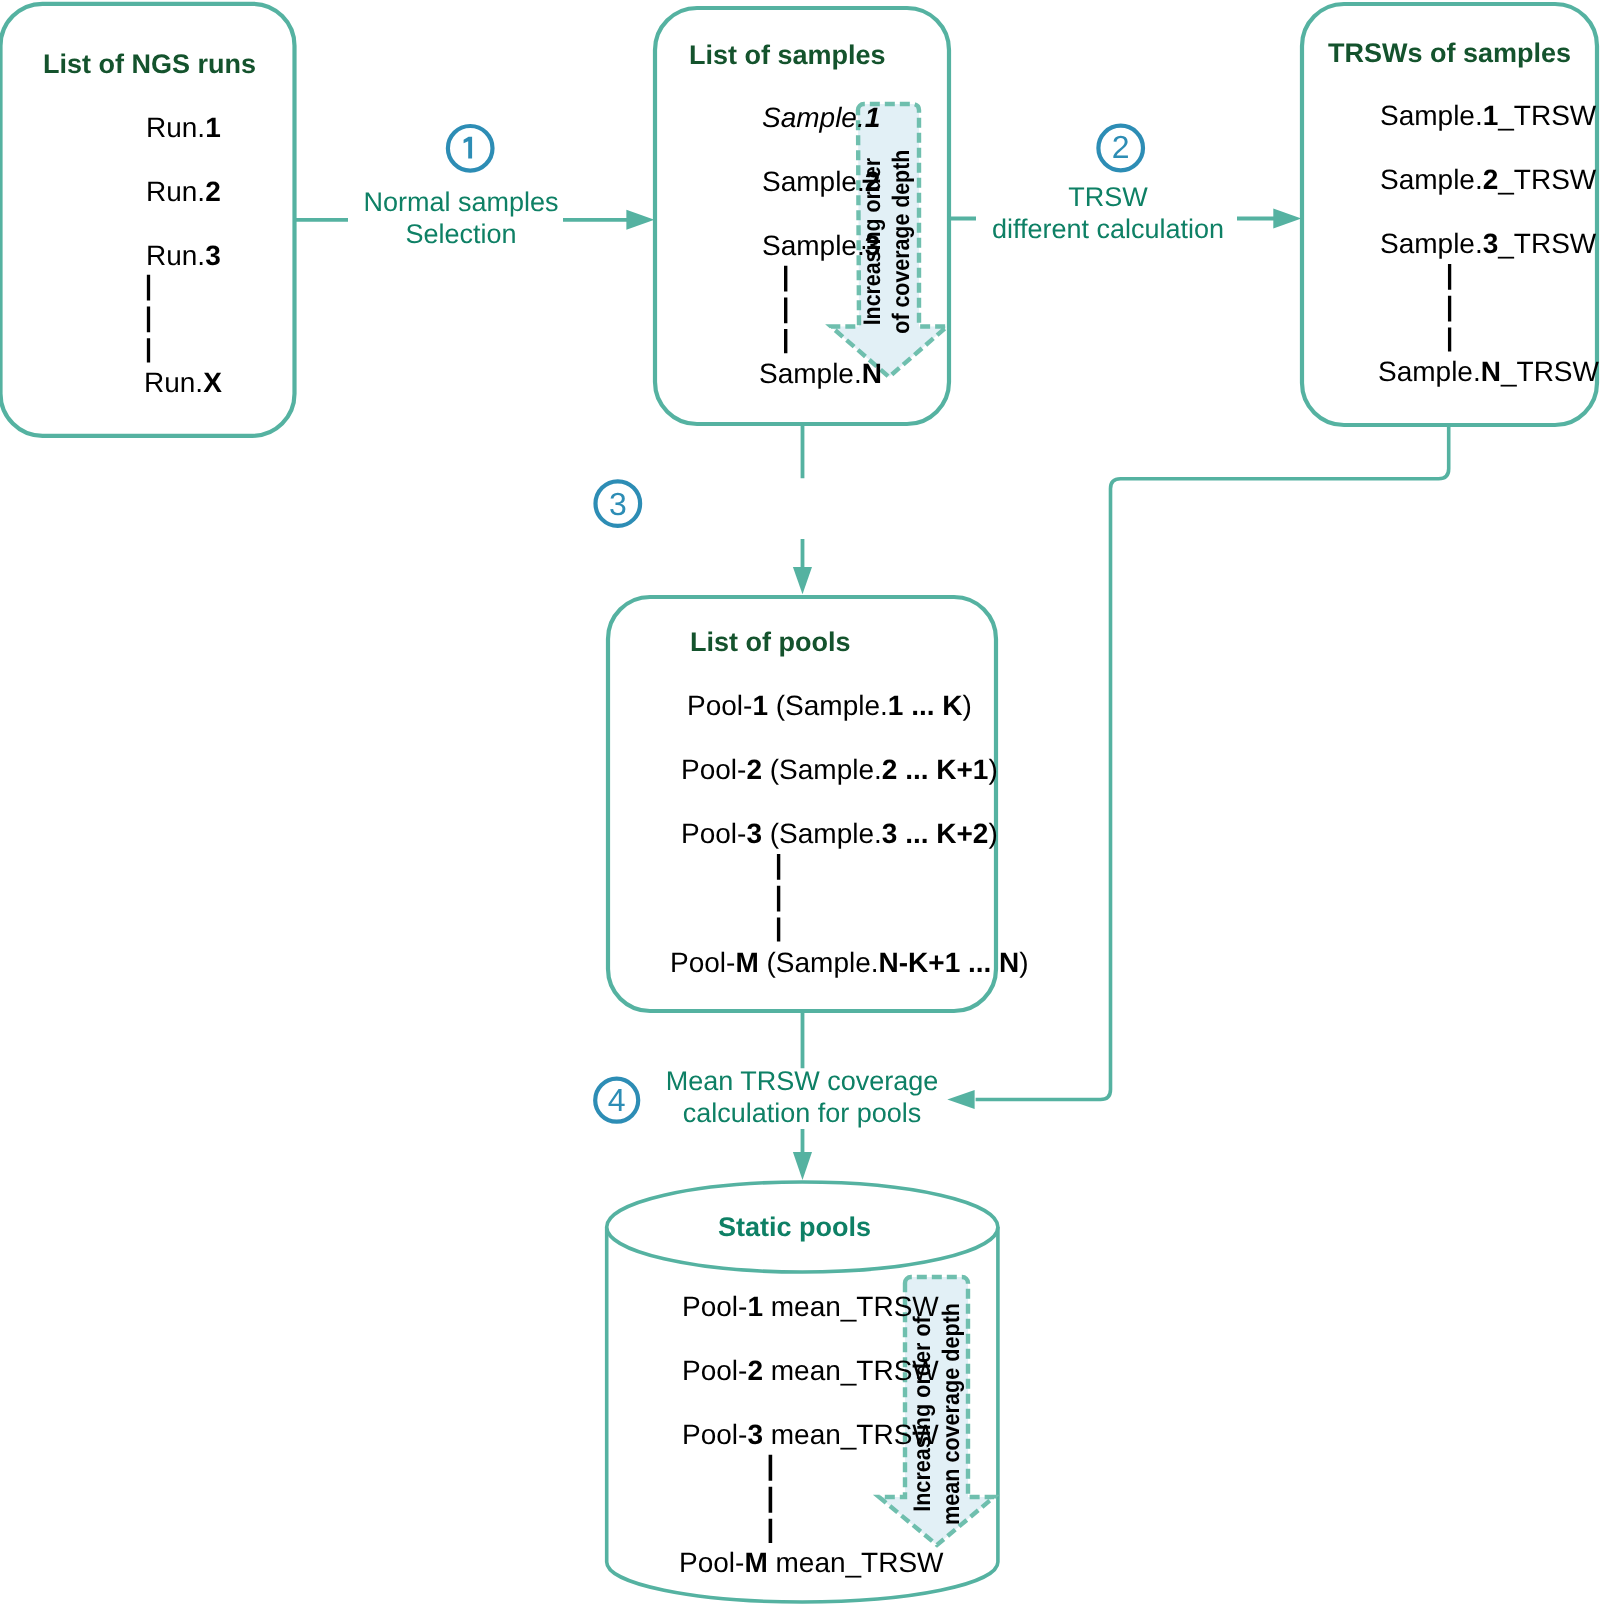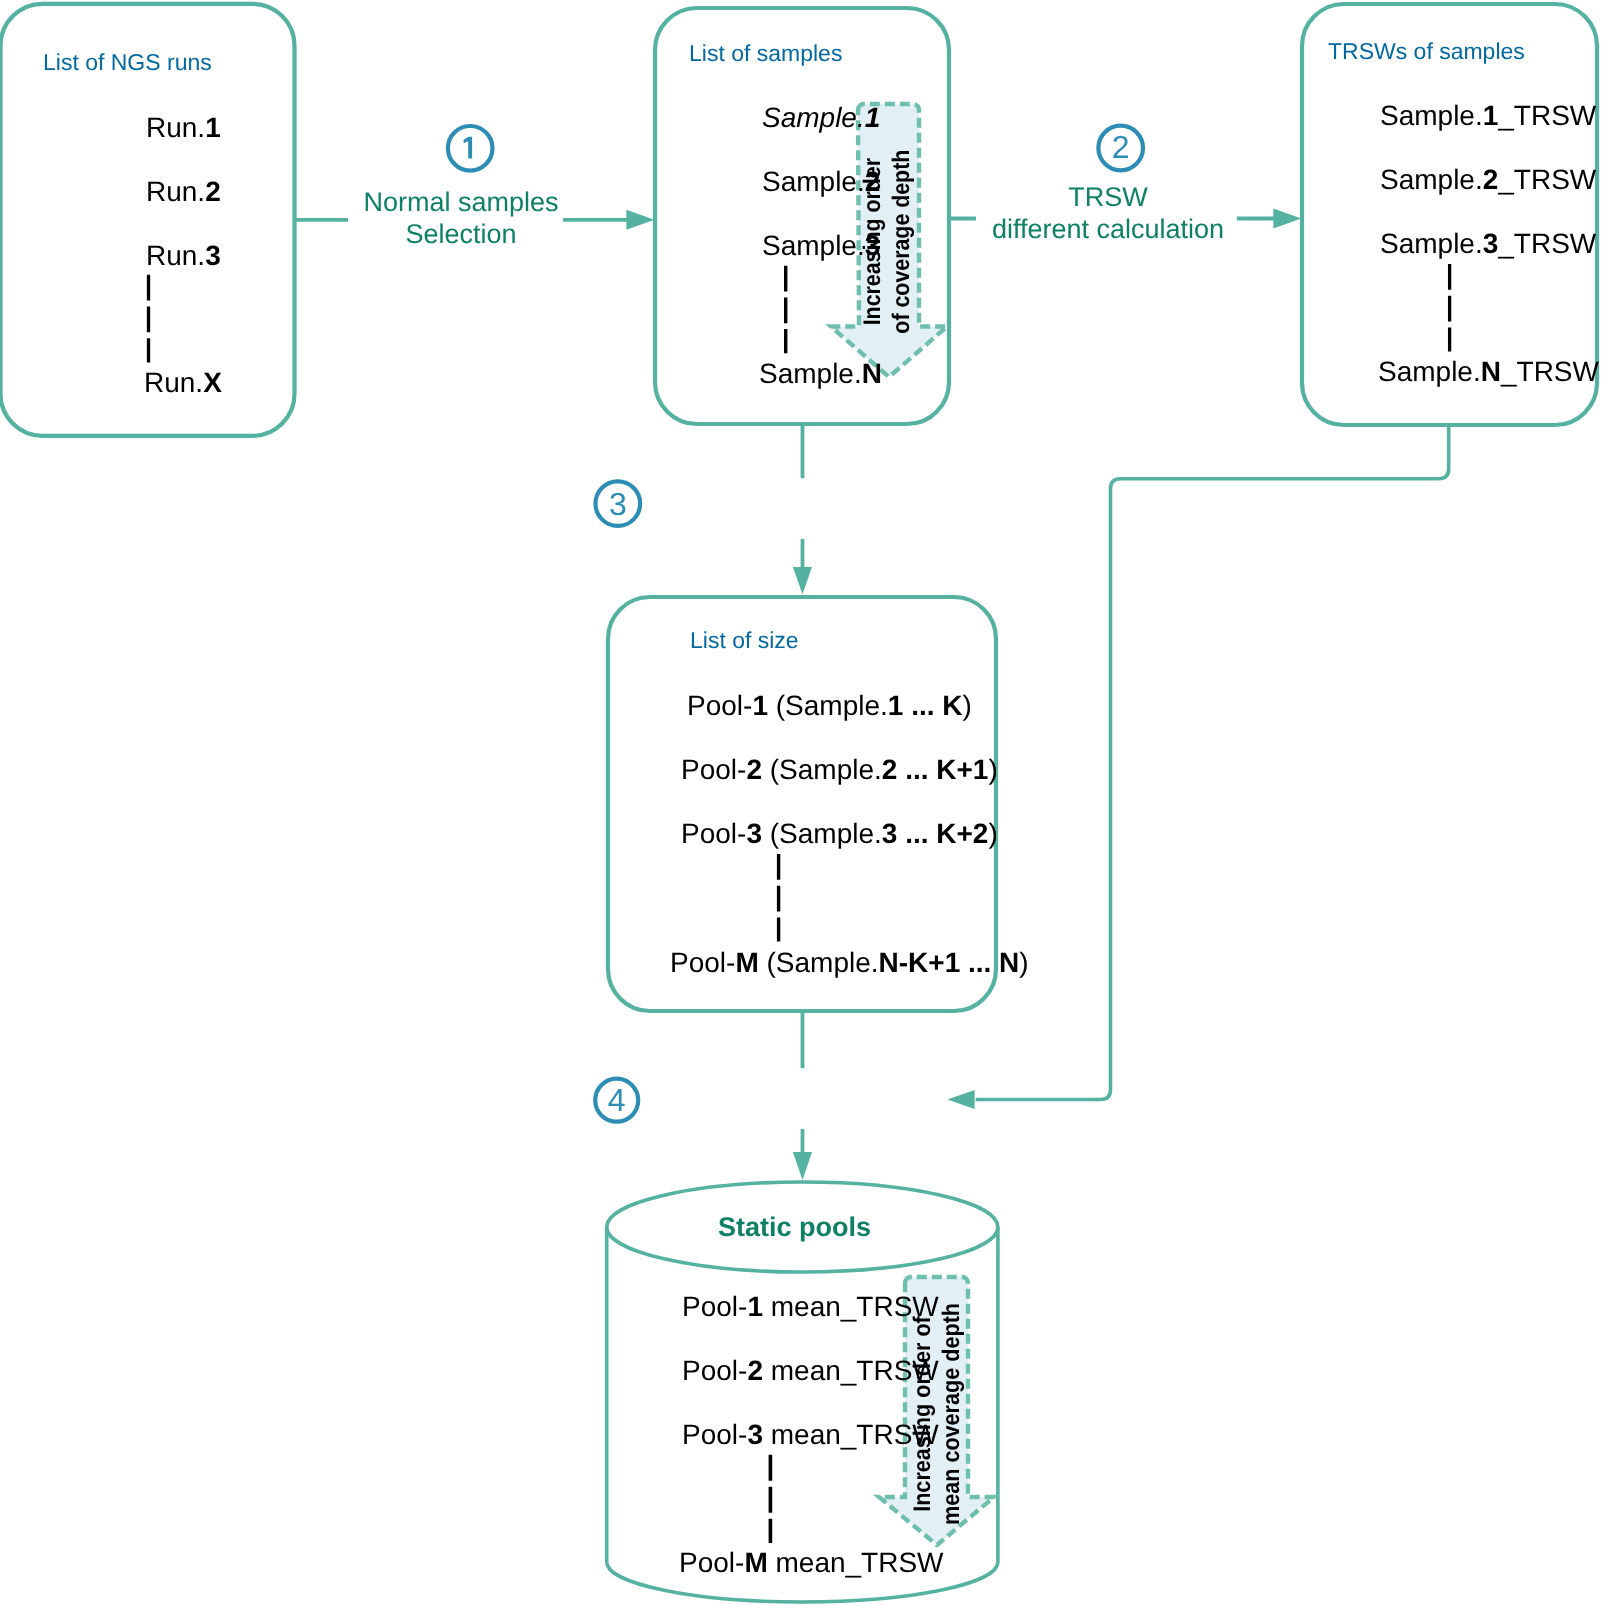--- a/index.html
+++ b/index.html
@@ -1,20 +1,20 @@
 <!DOCTYPE html>
 <html><head>
 <meta charset="utf-8">
 <title>Pooling pipeline diagram</title>
 <style>
   html,body{margin:0;padding:0;background:#ffffff;}
   body{width:1601px;height:1605px;font-family:"Liberation Sans",sans-serif;overflow:hidden;-webkit-font-smoothing:antialiased;text-rendering:geometricPrecision;}
   #stage{position:relative;width:1601px;height:1605px;background:#fff;}
   .lbl{position:absolute;white-space:pre;font-family:"Liberation Sans",sans-serif;color:#000;}
-  .box-title{font-weight:normal;font-size:23px;color:#0369a1;}
+  .box-title{font-weight:bold;font-size:27px;color:#14532d;}
   .row{font-size:28px;color:#000;margin-left:33px;}
   .row b{font-weight:bold;}
   .step-text{font-weight:normal;font-size:27px;color:#0E8065;text-align:center;line-height:32px;}
   .cyl-title{font-weight:bold;font-size:27px;color:#0E8065;}
   .callout-txt{font-weight:bold;font-size:24px;color:#000;white-space:pre;line-height:29px;transform-origin:0 0;text-align:center;}
   svg.layer{position:absolute;left:0;top:0;}
   .num{font-size:32px;font-weight:normal;fill:#2D8DB5;font-family:"Liberation Sans",sans-serif;}
 </style>
 </head>
 <body>
@@ -114,33 +114,34 @@
   <div class="lbl row" style="left:729px;top:166px;">Sample.<b>2</b></div>
   <div class="lbl row" style="left:729px;top:230px;">Sample.<b>3</b></div>
   <div class="lbl row" style="left:726px;top:358px;">Sample.<b>N</b></div>
 
   <div class="lbl box-title" style="left:1328px;top:37.5px;">TRSWs of samples</div>
   <div class="lbl row" style="left:1347px;top:99.5px;">Sample.<b>1</b>_TRSW</div>
   <div class="lbl row" style="left:1347px;top:163.5px;">Sample.<b>2</b>_TRSW</div>
   <div class="lbl row" style="left:1347px;top:227.5px;">Sample.<b>3</b>_TRSW</div>
   <div class="lbl row" style="left:1345px;top:355.5px;">Sample.<b>N</b>_TRSW</div>
 
-  <div class="lbl box-title" style="left:690px;top:626.5px;">List of size</div>
+  <div class="lbl box-title" style="left:690px;top:626.5px;">List of pools</div>
   <div class="lbl row" style="left:654px;top:689.5px;">Pool-<b>1</b> (Sample.<b>1 ... K</b>)</div>
   <div class="lbl row" style="left:648px;top:753.5px;">Pool-<b>2</b> (Sample.<b>2 ... K+1</b>)</div>
   <div class="lbl row" style="left:648px;top:817.5px;">Pool-<b>3</b> (Sample.<b>3 ... K+2</b>)</div>
   <div class="lbl row" style="left:637px;top:946.5px;">Pool-<b>M</b> (Sample.<b>N-K+1 ... N</b>)</div>
 
   <div class="lbl cyl-title" style="left:718px;top:1212px;">Static pools</div>
   <div class="lbl row" style="left:649px;top:1290.5px;">Pool-<b>1</b> mean_TRSW</div>
   <div class="lbl row" style="left:649px;top:1354.5px;">Pool-<b>2</b> mean_TRSW</div>
   <div class="lbl row" style="left:649px;top:1418.5px;">Pool-<b>3</b> mean_TRSW</div>
   <div class="lbl row" style="left:646px;top:1546.5px;">Pool-<b>M</b> mean_TRSW</div>
 
   <div class="lbl step-text" style="left:261px;top:186px;width:400px;"><span>Normal samples</span><br><span>Selection</span></div>
   <div class="lbl step-text" style="left:908px;top:181px;width:400px;"><span>TRSW</span><br><span>different calculation</span></div>
+  <div class="lbl step-text" style="left:602px;top:1065px;width:400px;"><span>Mean TRSW coverage</span><br><span>calculation for pools</span></div>
 
   <div class="lbl callout-txt" style="left:858px;top:343.5px;width:230px;transform:rotate(-90deg) scale(0.89,1);">Increasing order
 of coverage depth</div>
   <div class="lbl callout-txt" style="left:908px;top:1531px;width:260px;transform:rotate(-90deg) scale(0.90,1);">Increasing order of
 mean coverage depth</div>
 
 </div>
 
 </body></html>

